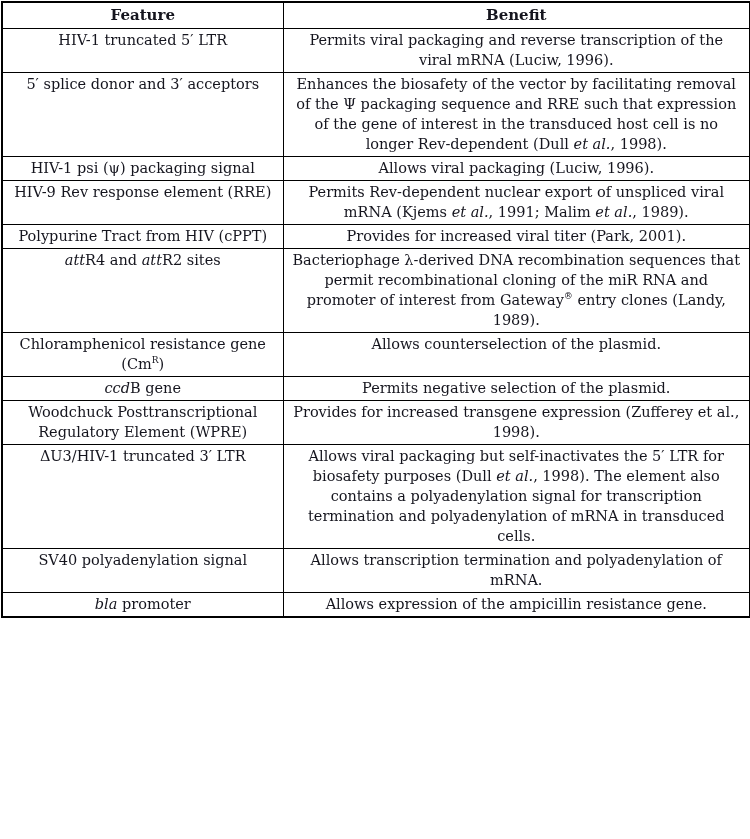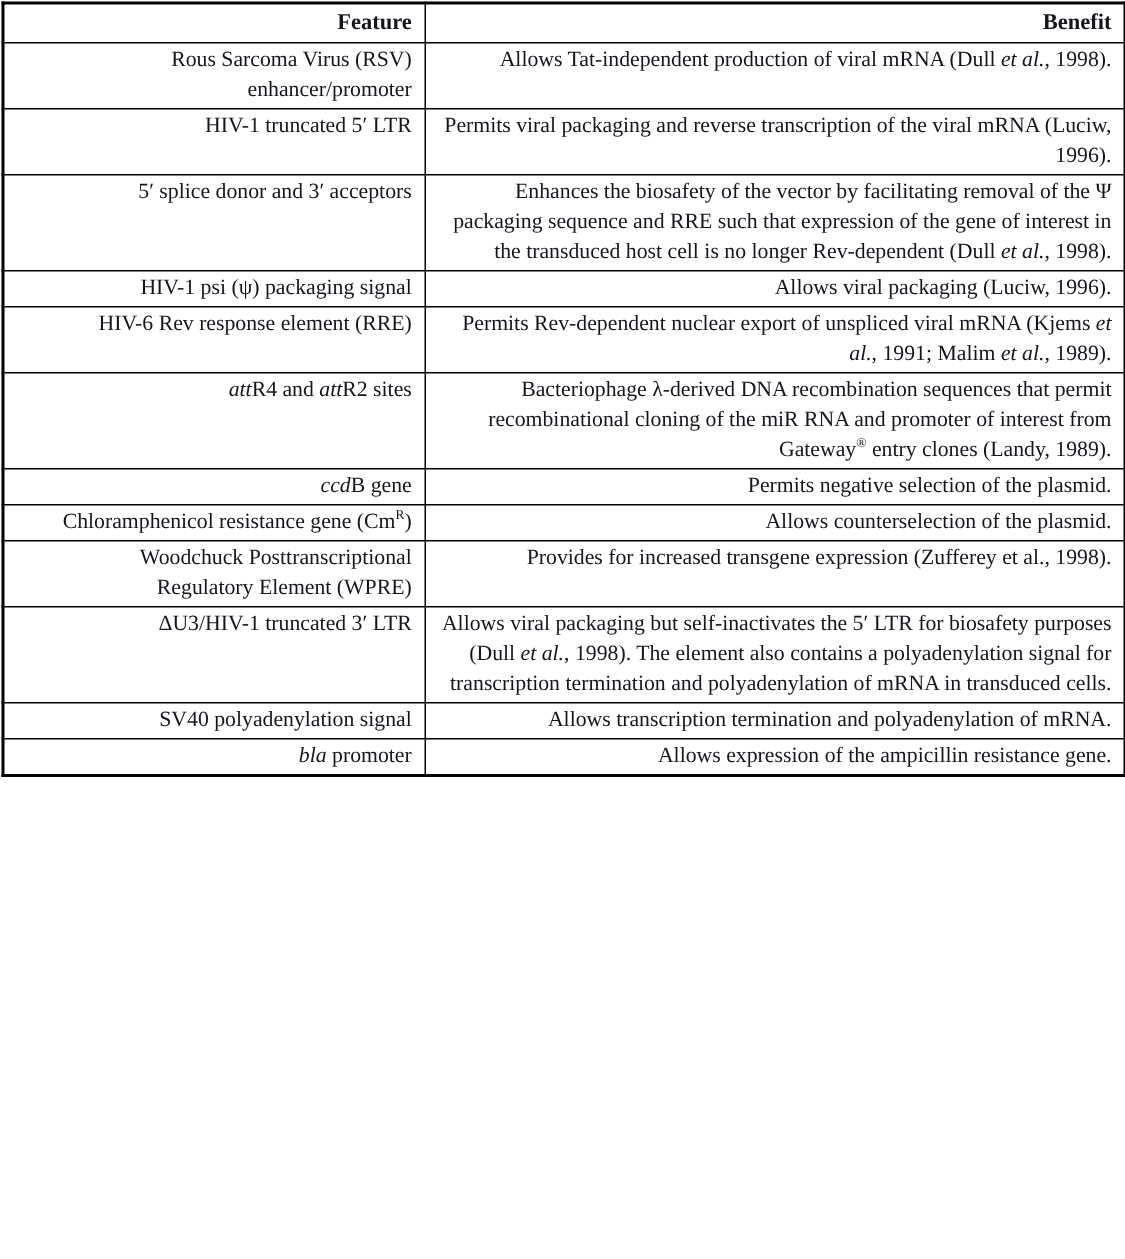--- a/index.html
+++ b/index.html
@@ -24,24 +24,23 @@
     border-collapse:collapse;
     table-layout:fixed;
     border:2px solid var(--border-color);
     font-size:14.5px;
     line-height:20px;
   }
   table.features th,
   table.features td{
     border:1px solid var(--border-color);
     vertical-align:top;
-    text-align:right;
+    text-align:center;
     padding:1px 8px 2px 8px;
     overflow:hidden;
-    font-family:Liberation Serif, serif;
   }
   table.features th{
     font-weight:bold;
     font-size:15px;
     padding-top:2px;
     padding-bottom:3px;
   }
   col.feature-col{width:281px;}
   col.benefit-col{width:467px;}
   sup{
@@ -62,50 +61,50 @@
       <col class="benefit-col">
     </colgroup>
     <thead>
       <tr>
         <th>Feature</th>
         <th>Benefit</th>
       </tr>
     </thead>
     <tbody>
         <tr>
-          <td><span>Rous Sarcoma Virus (RSV)</span><br><span>enhancer/promoter</span></td>
-          <td><span>Allows Tat-independent production of viral mRNA (Dull </span><i>et al.</i><span>, 1998).</span></td>
-        </tr>
-        <tr>
           <td><span>HIV-1 truncated 5′ LTR</span></td>
           <td><span>Permits viral packaging and reverse transcription of the viral mRNA (Luciw, 1996).</span></td>
         </tr>
         <tr>
           <td><span>5′ splice donor and 3′ acceptors</span></td>
           <td><span>Enhances the biosafety of the vector by facilitating removal of the Ψ packaging sequence and RRE such that expression of the gene of interest in the transduced host cell is no longer Rev-dependent (Dull </span><i>et al.</i><span>, 1998).</span></td>
         </tr>
         <tr>
           <td><span>HIV-1 psi (ψ) packaging signal</span></td>
           <td><span>Allows viral packaging (Luciw, 1996).</span></td>
         </tr>
         <tr>
-          <td><span>HIV-6 Rev response element (RRE)</span></td>
+          <td><span>HIV-9 Rev response element (RRE)</span></td>
           <td><span>Permits Rev-dependent nuclear export of unspliced viral mRNA (Kjems </span><i>et al.</i><span>, 1991; Malim </span><i>et al.</i><span>, 1989).</span></td>
+        </tr>
+        <tr>
+          <td><span>Polypurine Tract from HIV (cPPT)</span></td>
+          <td><span>Provides for increased viral titer (Park, 2001).</span></td>
         </tr>
         <tr>
           <td><i>att</i><span>R4 and </span><i>att</i><span>R2 sites</span></td>
           <td><span>Bacteriophage λ-derived DNA recombination sequences that permit recombinational cloning of the miR RNA and promoter of interest from Gateway</span><sup>®</sup><span> entry clones (Landy, 1989).</span></td>
         </tr>
         <tr>
+          <td><span>Chloramphenicol resistance gene (Cm</span><sup>R</sup><span>)</span></td>
+          <td><span>Allows counterselection of the plasmid.</span></td>
+        </tr>
+        <tr>
           <td><i>ccd</i><span>B gene</span></td>
           <td><span>Permits negative selection of the plasmid.</span></td>
-        </tr>
-        <tr>
-          <td><span>Chloramphenicol resistance gene (Cm</span><sup>R</sup><span>)</span></td>
-          <td><span>Allows counterselection of the plasmid.</span></td>
         </tr>
         <tr>
           <td><span>Woodchuck Posttranscriptional</span><br><span>Regulatory Element (WPRE)</span></td>
           <td><span>Provides for increased transgene expression (Zufferey et al., 1998).</span></td>
         </tr>
         <tr>
           <td><span>ΔU3/HIV-1 truncated 3′ LTR</span></td>
           <td><span>Allows viral packaging but self-inactivates the 5′ LTR for biosafety purposes (Dull </span><i>et al.</i><span>, 1998). The element also contains a polyadenylation signal for transcription termination and polyadenylation of mRNA in transduced cells.</span></td>
         </tr>
         <tr>

